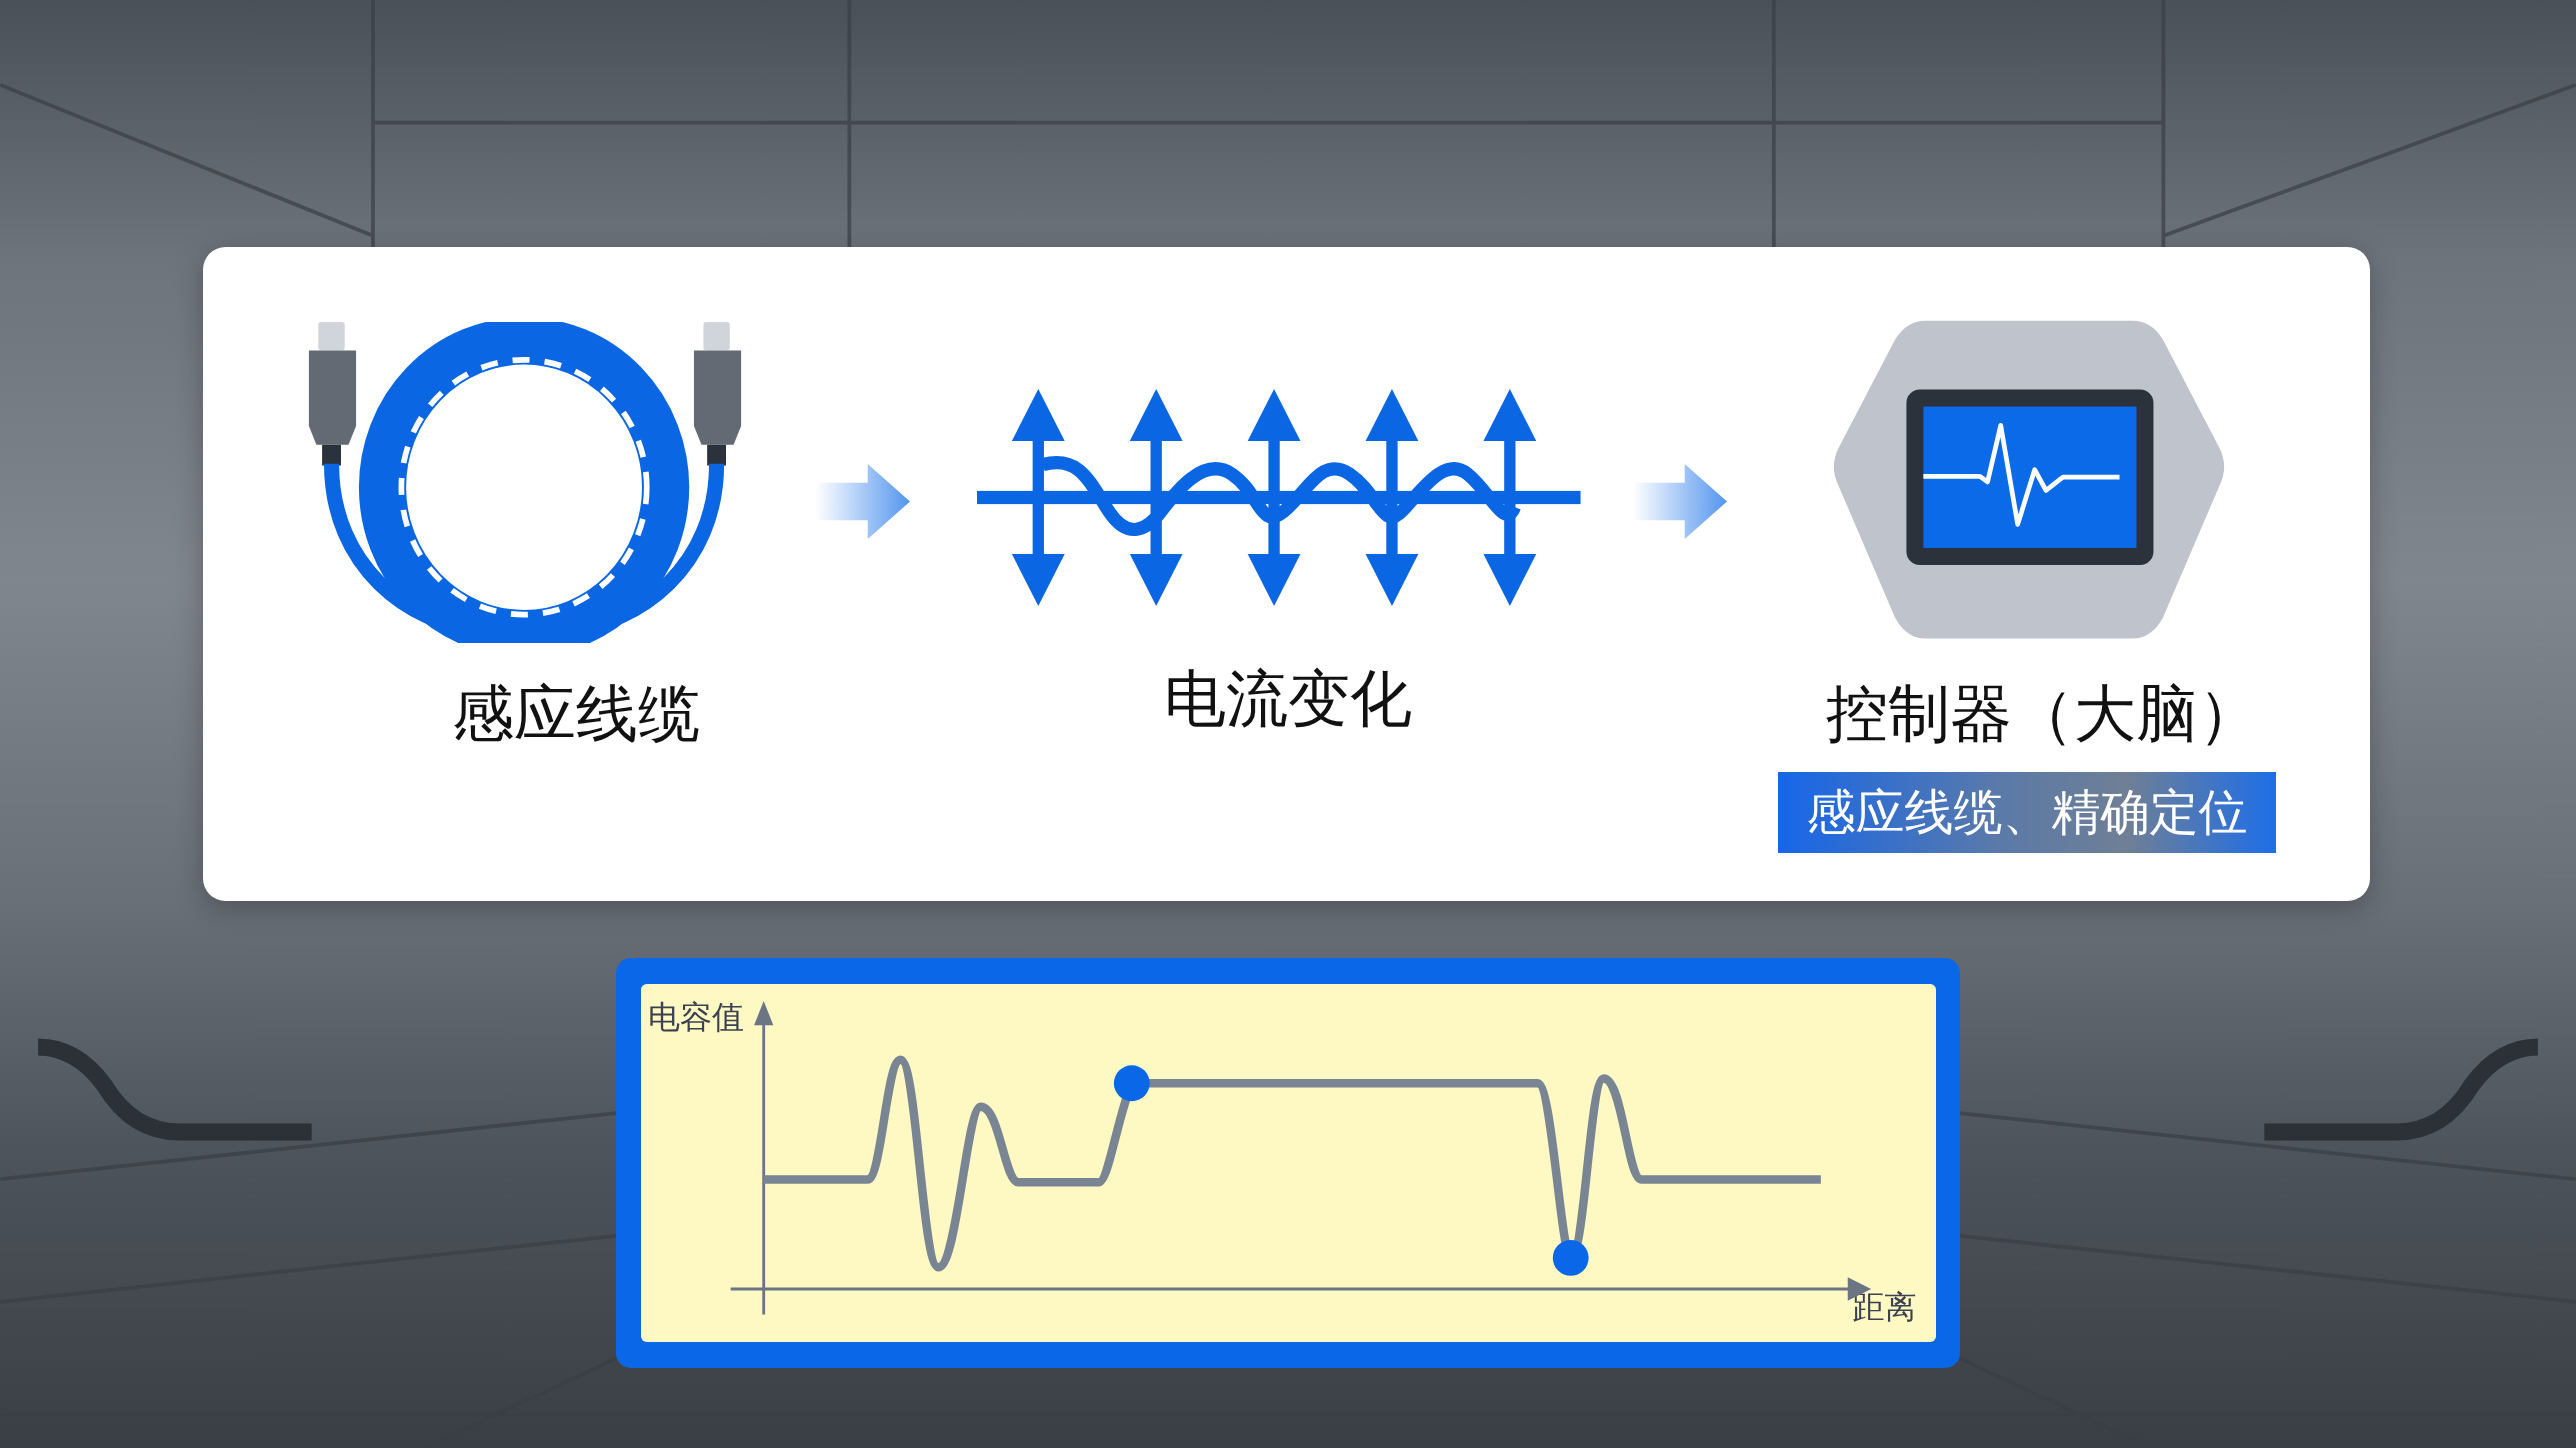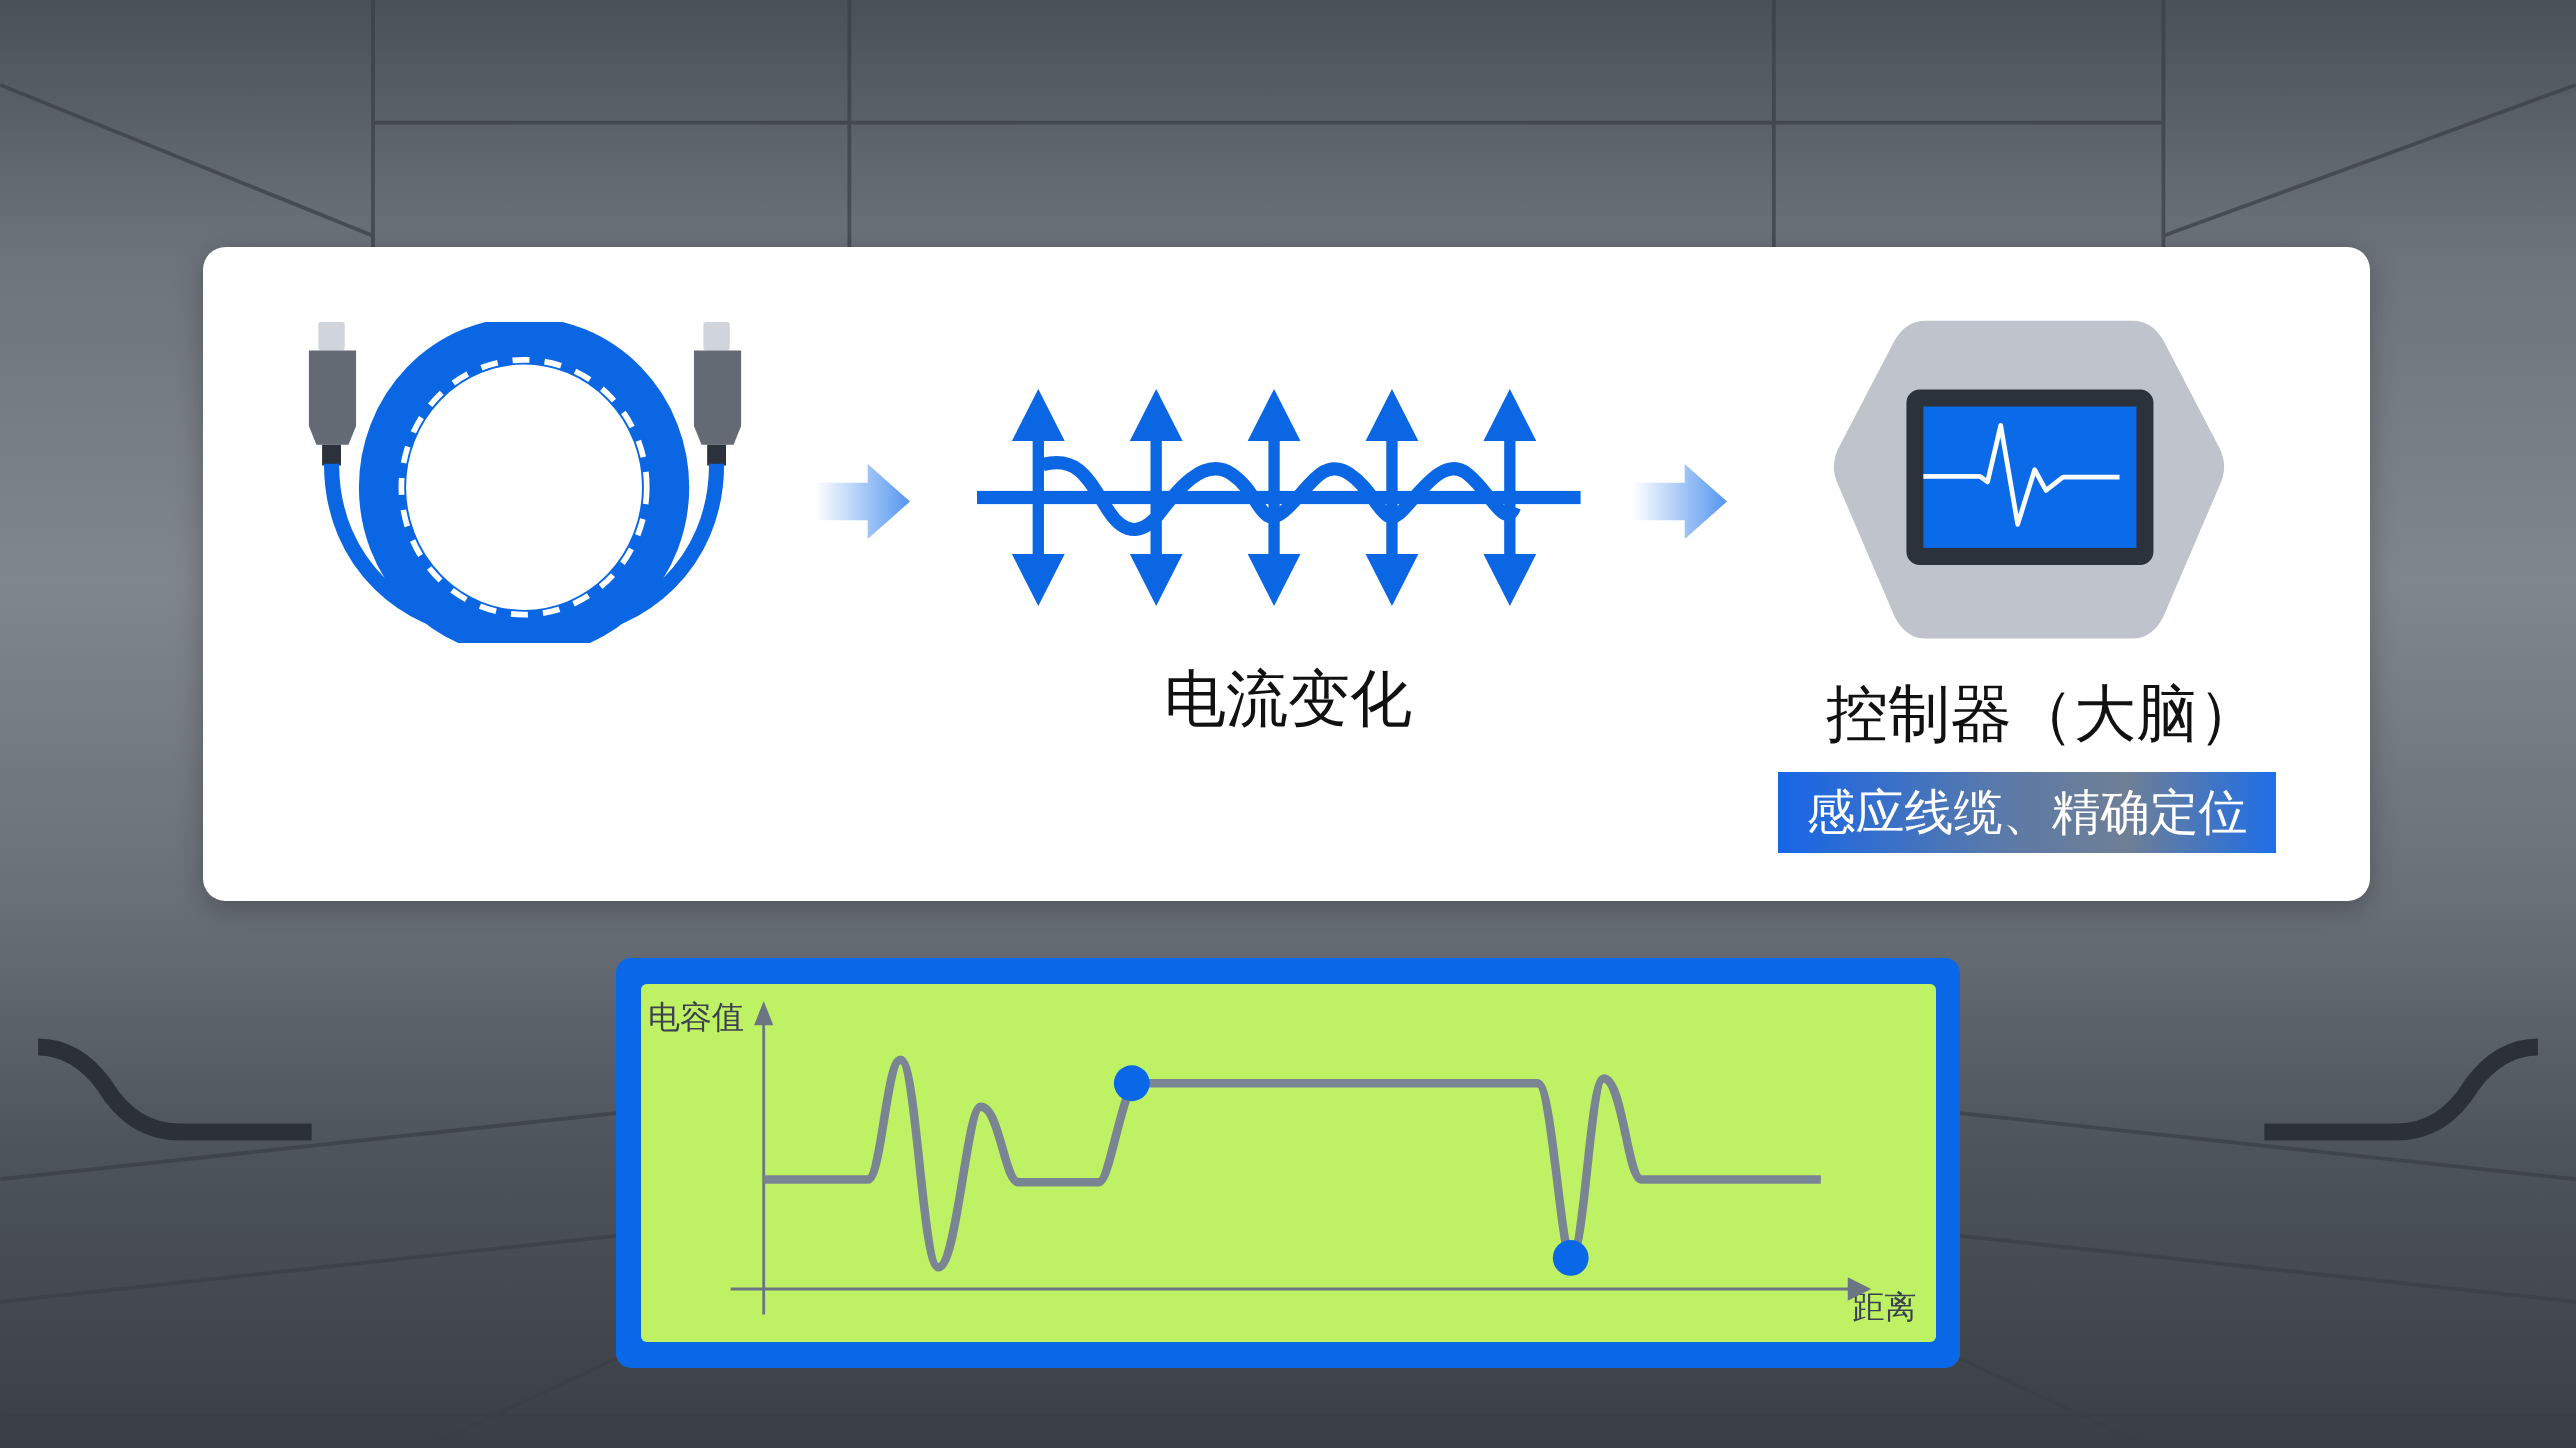--- a/index.html
+++ b/index.html
@@ -3,21 +3,21 @@
 <meta charset="utf-8">
 <style>
 html,body{margin:0;padding:0;}
 body{width:2576px;height:1448px;position:relative;overflow:hidden;font-family:"DejaVu Sans","Liberation Sans",sans-serif;
 background:linear-gradient(180deg,#4a5058 0%,#6e747c 18%,#80868d 40%,#6a7078 62%,#4d535a 80%,#3a3f45 100%);}
 .bg{position:absolute;inset:0;}
 .card{position:absolute;left:203px;top:247px;width:2167px;height:654px;background:#fff;border-radius:22.6px;box-shadow:0 7.5px 28px rgba(0,0,0,.25);}
 .lbl{position:absolute;color:#111;font-size:62px;text-align:center;white-space:nowrap;}
 .badge{position:absolute;left:1778px;top:772px;width:498px;height:81px;background:linear-gradient(90deg,#1766e8 0%,#5b7aa8 45%,#6f7f95 70%,#1e6ee8 100%);color:#fff;font-size:49px;display:flex;align-items:center;justify-content:center;}
 .chart{position:absolute;left:616px;top:958px;width:1344px;height:410px;background:#0a68e8;border-radius:15px;}
-.chart-in{position:absolute;left:24.5px;top:26.4px;right:24.5px;bottom:26.4px;background:#bef264;border-radius:5.7px;}
+.chart-in{position:absolute;left:24.5px;top:26.4px;right:24.5px;bottom:26.4px;background:#fef9c3;border-radius:5.7px;}
 .axlbl{position:absolute;color:#3b4150;font-size:32px;}
 svg{position:absolute;}
 </style>
 </head>
 <body>
 
 <svg class="bg" width="2576" height="1448" viewBox="0 0 2730 1535">
   <g stroke="#3a3f45" stroke-width="4" fill="none" opacity="0.7">
     <line x1="395" y1="0" x2="395" y2="262"></line>
       <line x1="2293" y1="0" x2="2293" y2="262"></line>
@@ -83,20 +83,21 @@
         </g>
     </g>
   </svg>
   <div style="position:absolute;left:1430px;top:217px;width:94px;height:75px;background:linear-gradient(90deg,rgba(10,104,232,0),rgba(10,104,232,.7));clip-path:polygon(0 25%,55% 25%,55% 0,100% 50%,55% 100%,55% 75%,0 75%);"></div>
   <svg style="left:1628px;top:64px" width="396" height="340" viewBox="0 0 420 360">
     <path d="M100 10 h220 q20 0 32 20 l60 115 q10 20 0 40 l-60 140 q-12 22 -32 22 h-220 q-20 0 -32 -22 l-60 -140 q-10 -20 0 -40 l60 -115 q12 -20 32 -20z" fill="#bec3cc"></path>
     <rect x="80" y="83" width="262" height="186" rx="14" fill="#2b323c"></rect>
     <rect x="98" y="101" width="226" height="150" fill="#0a6ae8"></rect>
     <path d="M98 175 h60 l8 6 l14 -60 l18 105 l18 -58 l12 22 l18 -14 h60" stroke="#fff" stroke-width="5" fill="none" stroke-linejoin="round"></path>
   </svg>
+  <div class="lbl" style="left:208px;top:425px;width:330px;">感应线缆</div>
   <div class="lbl" style="left:1576px;top:425px;width:528px;">控制器（大脑）</div>
   <div class="lbl" style="left:920px;top:410px;width:330px;">电流变化</div>
 </div>
 <div class="badge">感应线缆、精确定位</div>
 
 <div class="chart">
   <div class="chart-in">
     <div class="axlbl" style="left:7.5px;top:11.3px;">电容值</div>
     <div class="axlbl" style="right:19px;bottom:11.3px;">距离</div>
     <svg style="left:0;top:0" width="1295" height="358" viewBox="0 0 1372 379">

